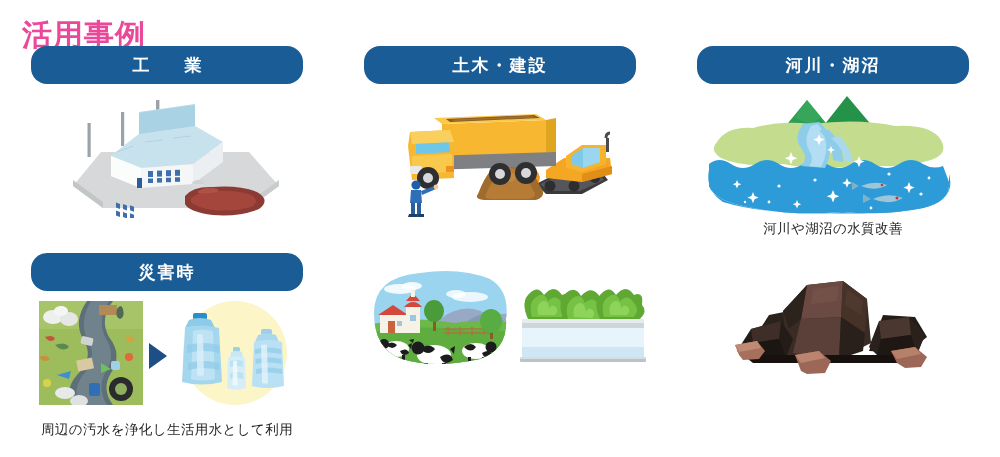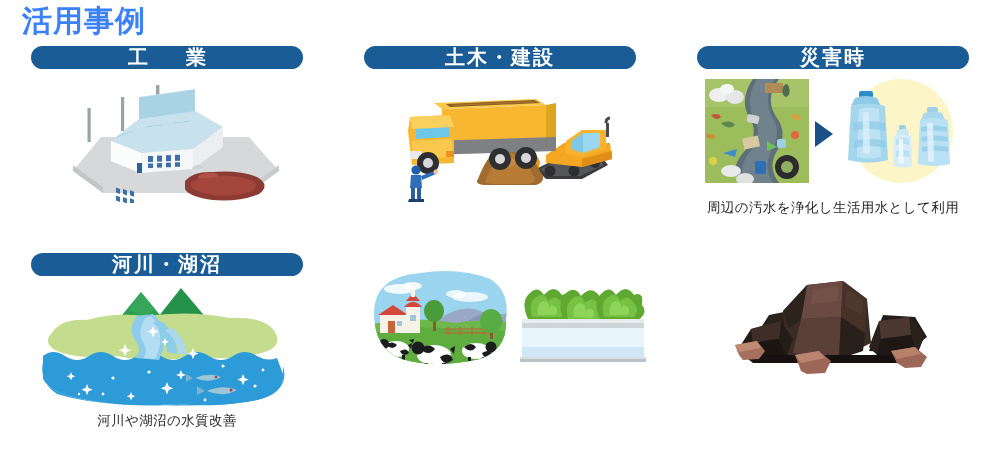--- a/index.html
+++ b/index.html
@@ -8,24 +8,24 @@
     width:1000px;height:457px;
     background:#ffffff;
     font-family:"DejaVu Sans","Liberation Sans",sans-serif;
     overflow:hidden;
     position:relative;
   }
   .page{width:1000px;height:457px;position:relative;}
 
   .page-title{
     position:absolute;
-    left:22px; top:4px;
+    left:22px; top:18px;
     font-size:30px;
     font-weight:bold;
-    color:#3b82f6;
+    color:#ec4899;
     letter-spacing:1px;
     line-height:1.15;
   }
 
   .grid{
     position:absolute;
     left:0; top:46px;
     width:1000px;
     display:grid;
     grid-template-columns:repeat(3,333px);
@@ -35,25 +35,25 @@
 
   .cell{
     position:relative;
     display:flex;
     flex-direction:column;
     align-items:center;
   }
 
   .pill{
     width:272px;
-    height:23px;
+    height:38px;
     border-radius:16px;
     background:#1A5C96;
     color:#ffffff;
-    font-size:20px;
+    font-size:17px;
     font-weight:bold;
     letter-spacing:2px;
     display:flex;
     align-items:center;
     justify-content:center;
     box-sizing:border-box;
     flex:0 0 auto;
   }
   .pill.wide{letter-spacing:1px;}
   .pill.spaced{letter-spacing:9px; text-indent:9px;}
@@ -220,20 +220,75 @@
             <path d="M61 100 L71 100 L72 113 L60 113 Z" fill="#2e6fb8"></path>
             <path d="M61 113 L65 113 L65 126 L61 126 Z" fill="#2a5f9e"></path>
             <path d="M67 113 L71 113 L71 126 L67 126 Z" fill="#2a5f9e"></path>
             <path d="M71 101 L84 96 L86 99 L72 105 Z" fill="#2e6fb8"></path>
             <circle cx="86" cy="97" r="2.4" fill="#f2c9a0"></circle>
             <path d="M59 124 L67 124 L67 127 L58 127 Z" fill="#1b3f6b"></path>
             <path d="M68 124 L74 124 L74 127 L67 127 Z" fill="#1b3f6b"></path>
           </g>
         </svg>
       </div>
+    </div>
+
+    <div class="cell row1">
+      <div class="pill">河川・湖沼</div>
+      <div class="art">
+        <svg viewBox="0 0 300 128" xmlns="http://www.w3.org/2000/svg">
+
+          <path d="M96 44 L124 10 L152 44 Z" fill="#2f9e52"></path>
+          <path d="M134 44 L164 6 L196 44 Z" fill="#249248"></path>
+          <path d="M124 10 L138 27 L128 34 L112 28 Z" fill="#3cae60" opacity=".6"></path>
+
+          <path d="M34 52 Q44 36 70 38 Q96 30 128 34 Q176 28 212 36 Q248 34 258 50 Q266 64 248 70 Q214 80 180 74 Q140 82 100 74 Q58 78 38 68 Q26 60 34 52 Z" fill="#c3dc8e"></path>
+
+          <path d="M26 74 q10 -8 22 0 q12 8 24 0 q12 -8 24 0 q12 8 24 0 q12 -8 24 0 q12 8 24 0 q12 -8 24 0 q12 8 24 0 q12 -8 24 0 q10 6 20 2 L266 92 Q268 112 240 118 Q200 126 160 122 Q110 126 70 118 Q32 112 26 96 Z" fill="#2d9bd8"></path>
+          <path d="M26 80 Q22 100 40 112 Q80 124 140 123 Q210 126 252 114 Q272 104 266 84 L266 92 Q268 112 240 118 Q200 126 160 122 Q110 126 70 118 Q32 112 26 96 Z" fill="#2d9bd8"></path>
+
+          <path d="M120 34 Q110 48 118 58 Q126 68 118 76 L142 78 Q150 62 146 48 Q144 38 136 32 Z" fill="#8ecdea"></path>
+          <path d="M128 36 Q120 50 126 60 Q132 70 126 76 L138 77 Q146 62 142 48 Q140 39 134 34 Z" fill="#b3ddf2"></path>
+          <path d="M136 40 Q150 54 150 70 L160 72 Q160 54 146 40 Z" fill="#8ecdea"></path>
+          <path d="M148 48 Q162 60 162 72 L170 72 Q168 58 156 46 Z" fill="#a9d8ef"></path>
+
+          <g>
+            <path d="M178 96 Q192 90 204 95 Q192 102 178 96 Z" fill="#9dc6d8"></path>
+            <path d="M176 96 l-7 -4 l0 8 Z" fill="#7fb2c9"></path>
+            <circle cx="199" cy="95" r="1.3" fill="#c0392b"></circle>
+          </g>
+          <g>
+            <path d="M190 109 Q206 102 220 108 Q206 116 190 109 Z" fill="#9dc6d8"></path>
+            <path d="M188 109 l-8 -5 l0 9 Z" fill="#7fb2c9"></path>
+            <circle cx="214" cy="108" r="1.5" fill="#c0392b"></circle>
+          </g>
+
+          <g fill="#ffffff">
+            <path d="M136 44 l1.6 4 l4 1.6 l-4 1.6 l-1.6 4 l-1.6 -4 l-4 -1.6 l4 -1.6 Z"></path>
+            <path d="M108 62 l1.8 4.5 l4.5 1.8 l-4.5 1.8 l-1.8 4.5 l-1.8 -4.5 l-4.5 -1.8 l4.5 -1.8 Z"></path>
+            <path d="M176 66 l1.6 4 l4 1.6 l-4 1.6 l-1.6 4 l-1.6 -4 l-4 -1.6 l4 -1.6 Z"></path>
+            <path d="M148 56 l1.1 2.8 l2.8 1.1 l-2.8 1.1 l-1.1 2.8 l-1.1 -2.8 l-2.8 -1.1 l2.8 -1.1 Z"></path>
+            <path d="M150 100 l1.8 4.5 l4.5 1.8 l-4.5 1.8 l-1.8 4.5 l-1.8 -4.5 l-4.5 -1.8 l4.5 -1.8 Z"></path>
+            <path d="M164 88 l1.4 3.5 l3.5 1.4 l-3.5 1.4 l-1.4 3.5 l-1.4 -3.5 l-3.5 -1.4 l3.5 -1.4 Z"></path>
+            <path d="M226 92 l1.6 4 l4 1.6 l-4 1.6 l-1.6 4 l-1.6 -4 l-4 -1.6 l4 -1.6 Z"></path>
+            <path d="M70 102 l1.6 4 l4 1.6 l-4 1.6 l-1.6 4 l-1.6 -4 l-4 -1.6 l4 -1.6 Z"></path>
+            <path d="M54 90 l1.2 3 l3 1.2 l-3 1.2 l-1.2 3 l-1.2 -3 l-3 -1.2 l3 -1.2 Z"></path>
+            <path d="M114 110 l1.2 3 l3 1.2 l-3 1.2 l-1.2 3 l-1.2 -3 l-3 -1.2 l3 -1.2 Z"></path>
+            <circle cx="96" cy="96" r="1.6"></circle>
+              <circle cx="132" cy="90" r="1.6"></circle>
+            <circle cx="206" cy="84" r="1.6"></circle>
+              <circle cx="238" cy="104" r="1.6"></circle>
+            <circle cx="188" cy="118" r="1.4"></circle>
+              <circle cx="86" cy="112" r="1.4"></circle>
+            <circle cx="246" cy="88" r="1.4"></circle>
+              <circle cx="62" cy="112" r="1.2"></circle>
+          </g>
+        </svg>
+      </div>
+      <div class="caption">河川や湖沼の水質改善</div>
     </div>
 
     <div class="cell row2">
       <div class="pill">災害時</div>
       <div class="art">
         <svg viewBox="0 0 300 118" xmlns="http://www.w3.org/2000/svg">
           <defs>
             <clipPath id="pollutedClip">
                 <rect x="22" y="4" width="104" height="104"></rect>
               </clipPath>
@@ -297,75 +352,20 @@
             <path d="M241 38 q9 -3 18 0 l3 7 q-13 -3 -24 0 Z" fill="#a9d8ee"></path>
             <path d="M237 45 q14 -4 28 0 l2 44 q-16 4 -32 0 Z" fill="#b9e0f3"></path>
             <path d="M238 52 q13 -3 26 0 l0.3 5 q-13 -3 -26.3 0 Z" fill="#93cce9" opacity=".75"></path>
             <path d="M238.5 62 q13 -3 26 0 l0.3 5 q-13 -3 -26.3 0 Z" fill="#93cce9" opacity=".75"></path>
             <path d="M239 72 q13 -3 26 0 l0.3 5 q-13 -3 -26.3 0 Z" fill="#93cce9" opacity=".75"></path>
             <path d="M244 48 q4 -1 6 0 l1 38 q-4 1 -6 0 Z" fill="#e4f4fb" opacity=".8"></path>
           </g>
         </svg>
       </div>
       <div class="caption">周辺の汚水を浄化し生活用水として利用</div>
-    </div>
-
-    <div class="cell row1">
-      <div class="pill">河川・湖沼</div>
-      <div class="art">
-        <svg viewBox="0 0 300 128" xmlns="http://www.w3.org/2000/svg">
-
-          <path d="M96 44 L124 10 L152 44 Z" fill="#2f9e52"></path>
-          <path d="M134 44 L164 6 L196 44 Z" fill="#249248"></path>
-          <path d="M124 10 L138 27 L128 34 L112 28 Z" fill="#3cae60" opacity=".6"></path>
-
-          <path d="M34 52 Q44 36 70 38 Q96 30 128 34 Q176 28 212 36 Q248 34 258 50 Q266 64 248 70 Q214 80 180 74 Q140 82 100 74 Q58 78 38 68 Q26 60 34 52 Z" fill="#c3dc8e"></path>
-
-          <path d="M26 74 q10 -8 22 0 q12 8 24 0 q12 -8 24 0 q12 8 24 0 q12 -8 24 0 q12 8 24 0 q12 -8 24 0 q12 8 24 0 q12 -8 24 0 q10 6 20 2 L266 92 Q268 112 240 118 Q200 126 160 122 Q110 126 70 118 Q32 112 26 96 Z" fill="#2d9bd8"></path>
-          <path d="M26 80 Q22 100 40 112 Q80 124 140 123 Q210 126 252 114 Q272 104 266 84 L266 92 Q268 112 240 118 Q200 126 160 122 Q110 126 70 118 Q32 112 26 96 Z" fill="#2d9bd8"></path>
-
-          <path d="M120 34 Q110 48 118 58 Q126 68 118 76 L142 78 Q150 62 146 48 Q144 38 136 32 Z" fill="#8ecdea"></path>
-          <path d="M128 36 Q120 50 126 60 Q132 70 126 76 L138 77 Q146 62 142 48 Q140 39 134 34 Z" fill="#b3ddf2"></path>
-          <path d="M136 40 Q150 54 150 70 L160 72 Q160 54 146 40 Z" fill="#8ecdea"></path>
-          <path d="M148 48 Q162 60 162 72 L170 72 Q168 58 156 46 Z" fill="#a9d8ef"></path>
-
-          <g>
-            <path d="M178 96 Q192 90 204 95 Q192 102 178 96 Z" fill="#9dc6d8"></path>
-            <path d="M176 96 l-7 -4 l0 8 Z" fill="#7fb2c9"></path>
-            <circle cx="199" cy="95" r="1.3" fill="#c0392b"></circle>
-          </g>
-          <g>
-            <path d="M190 109 Q206 102 220 108 Q206 116 190 109 Z" fill="#9dc6d8"></path>
-            <path d="M188 109 l-8 -5 l0 9 Z" fill="#7fb2c9"></path>
-            <circle cx="214" cy="108" r="1.5" fill="#c0392b"></circle>
-          </g>
-
-          <g fill="#ffffff">
-            <path d="M136 44 l1.6 4 l4 1.6 l-4 1.6 l-1.6 4 l-1.6 -4 l-4 -1.6 l4 -1.6 Z"></path>
-            <path d="M108 62 l1.8 4.5 l4.5 1.8 l-4.5 1.8 l-1.8 4.5 l-1.8 -4.5 l-4.5 -1.8 l4.5 -1.8 Z"></path>
-            <path d="M176 66 l1.6 4 l4 1.6 l-4 1.6 l-1.6 4 l-1.6 -4 l-4 -1.6 l4 -1.6 Z"></path>
-            <path d="M148 56 l1.1 2.8 l2.8 1.1 l-2.8 1.1 l-1.1 2.8 l-1.1 -2.8 l-2.8 -1.1 l2.8 -1.1 Z"></path>
-            <path d="M150 100 l1.8 4.5 l4.5 1.8 l-4.5 1.8 l-1.8 4.5 l-1.8 -4.5 l-4.5 -1.8 l4.5 -1.8 Z"></path>
-            <path d="M164 88 l1.4 3.5 l3.5 1.4 l-3.5 1.4 l-1.4 3.5 l-1.4 -3.5 l-3.5 -1.4 l3.5 -1.4 Z"></path>
-            <path d="M226 92 l1.6 4 l4 1.6 l-4 1.6 l-1.6 4 l-1.6 -4 l-4 -1.6 l4 -1.6 Z"></path>
-            <path d="M70 102 l1.6 4 l4 1.6 l-4 1.6 l-1.6 4 l-1.6 -4 l-4 -1.6 l4 -1.6 Z"></path>
-            <path d="M54 90 l1.2 3 l3 1.2 l-3 1.2 l-1.2 3 l-1.2 -3 l-3 -1.2 l3 -1.2 Z"></path>
-            <path d="M114 110 l1.2 3 l3 1.2 l-3 1.2 l-1.2 3 l-1.2 -3 l-3 -1.2 l3 -1.2 Z"></path>
-            <circle cx="96" cy="96" r="1.6"></circle>
-              <circle cx="132" cy="90" r="1.6"></circle>
-            <circle cx="206" cy="84" r="1.6"></circle>
-              <circle cx="238" cy="104" r="1.6"></circle>
-            <circle cx="188" cy="118" r="1.4"></circle>
-              <circle cx="86" cy="112" r="1.4"></circle>
-            <circle cx="246" cy="88" r="1.4"></circle>
-              <circle cx="62" cy="112" r="1.2"></circle>
-          </g>
-        </svg>
-      </div>
-      <div class="caption">河川や湖沼の水質改善</div>
     </div>
 
     <div class="cell row2">
       <div class="art">
         <svg viewBox="0 0 300 118" xmlns="http://www.w3.org/2000/svg">
           <defs>
             <clipPath id="farmClip">
               <path d="M24 54 Q24 18 70 14 Q110 8 140 20 Q160 32 156 60 Q158 90 130 100 Q84 110 52 100 Q24 90 24 54 Z"></path>
             </clipPath>
           </defs>

